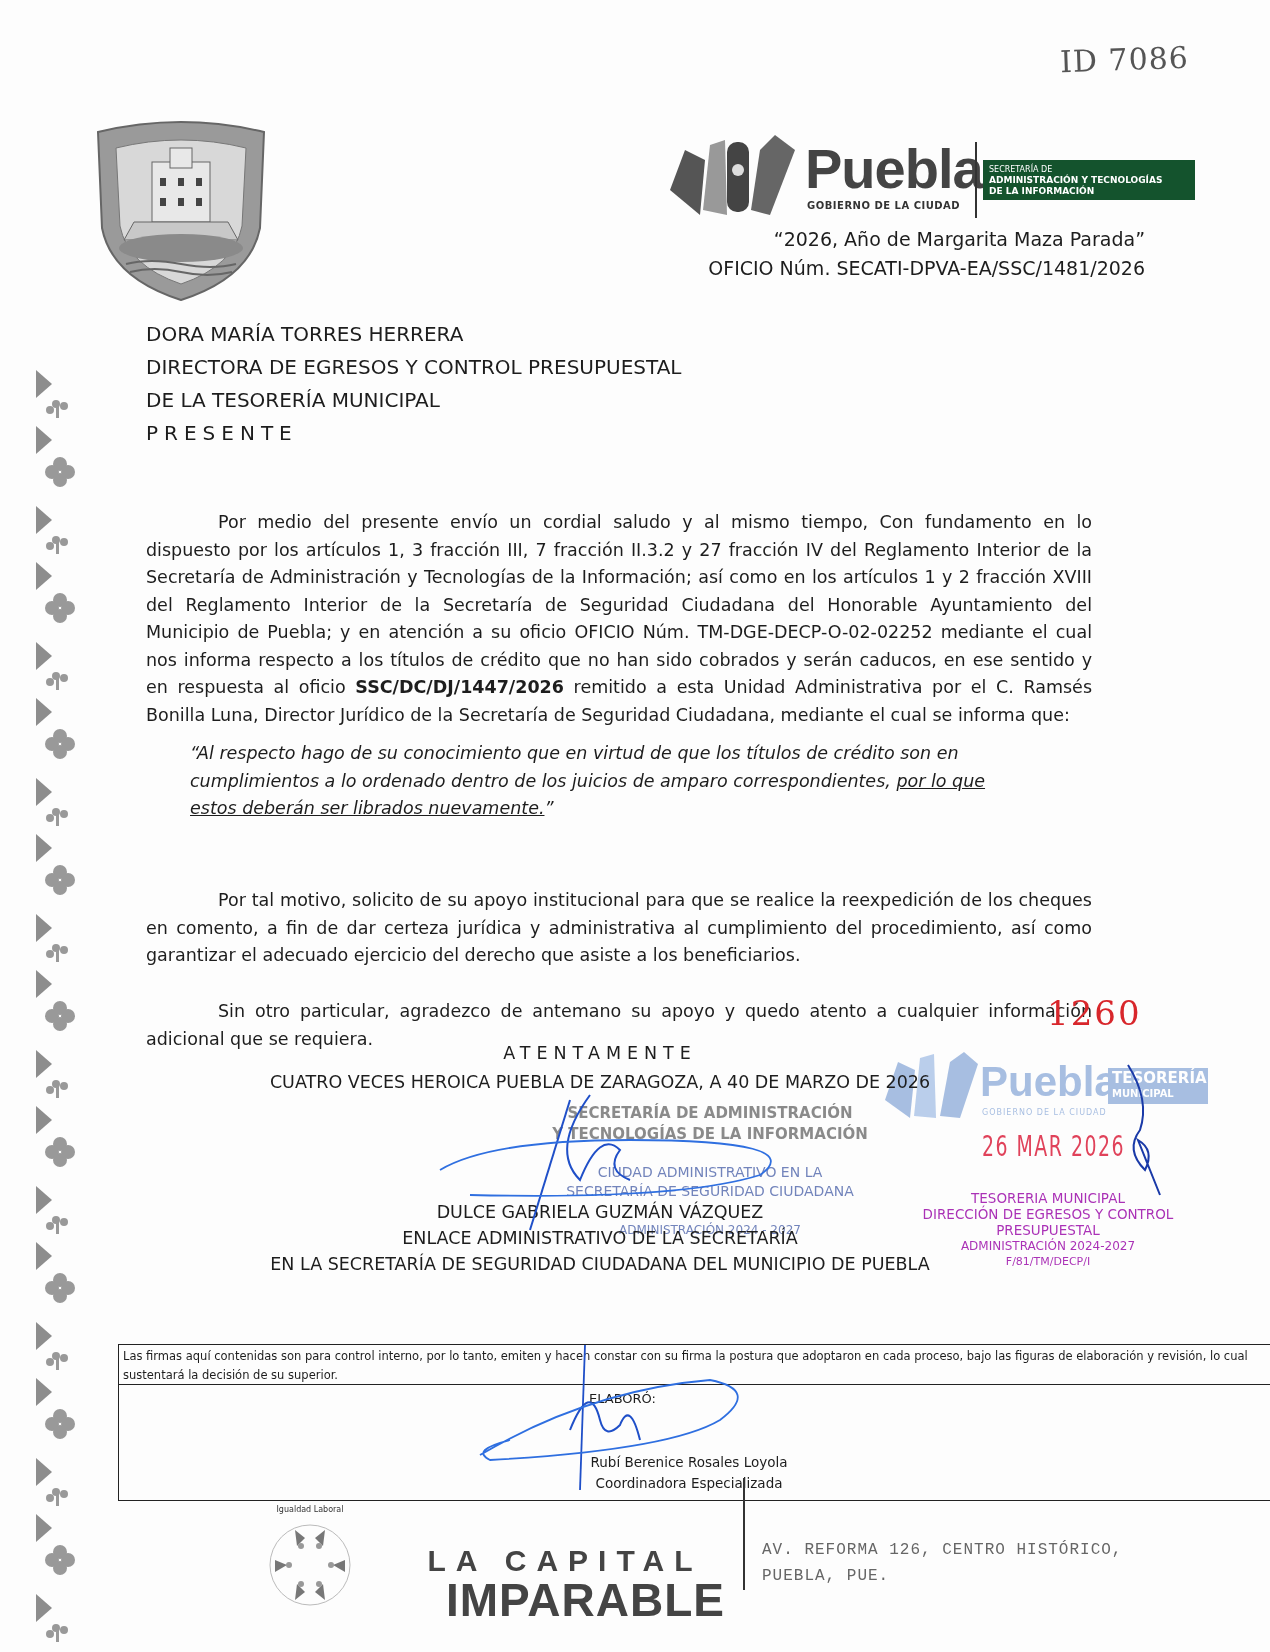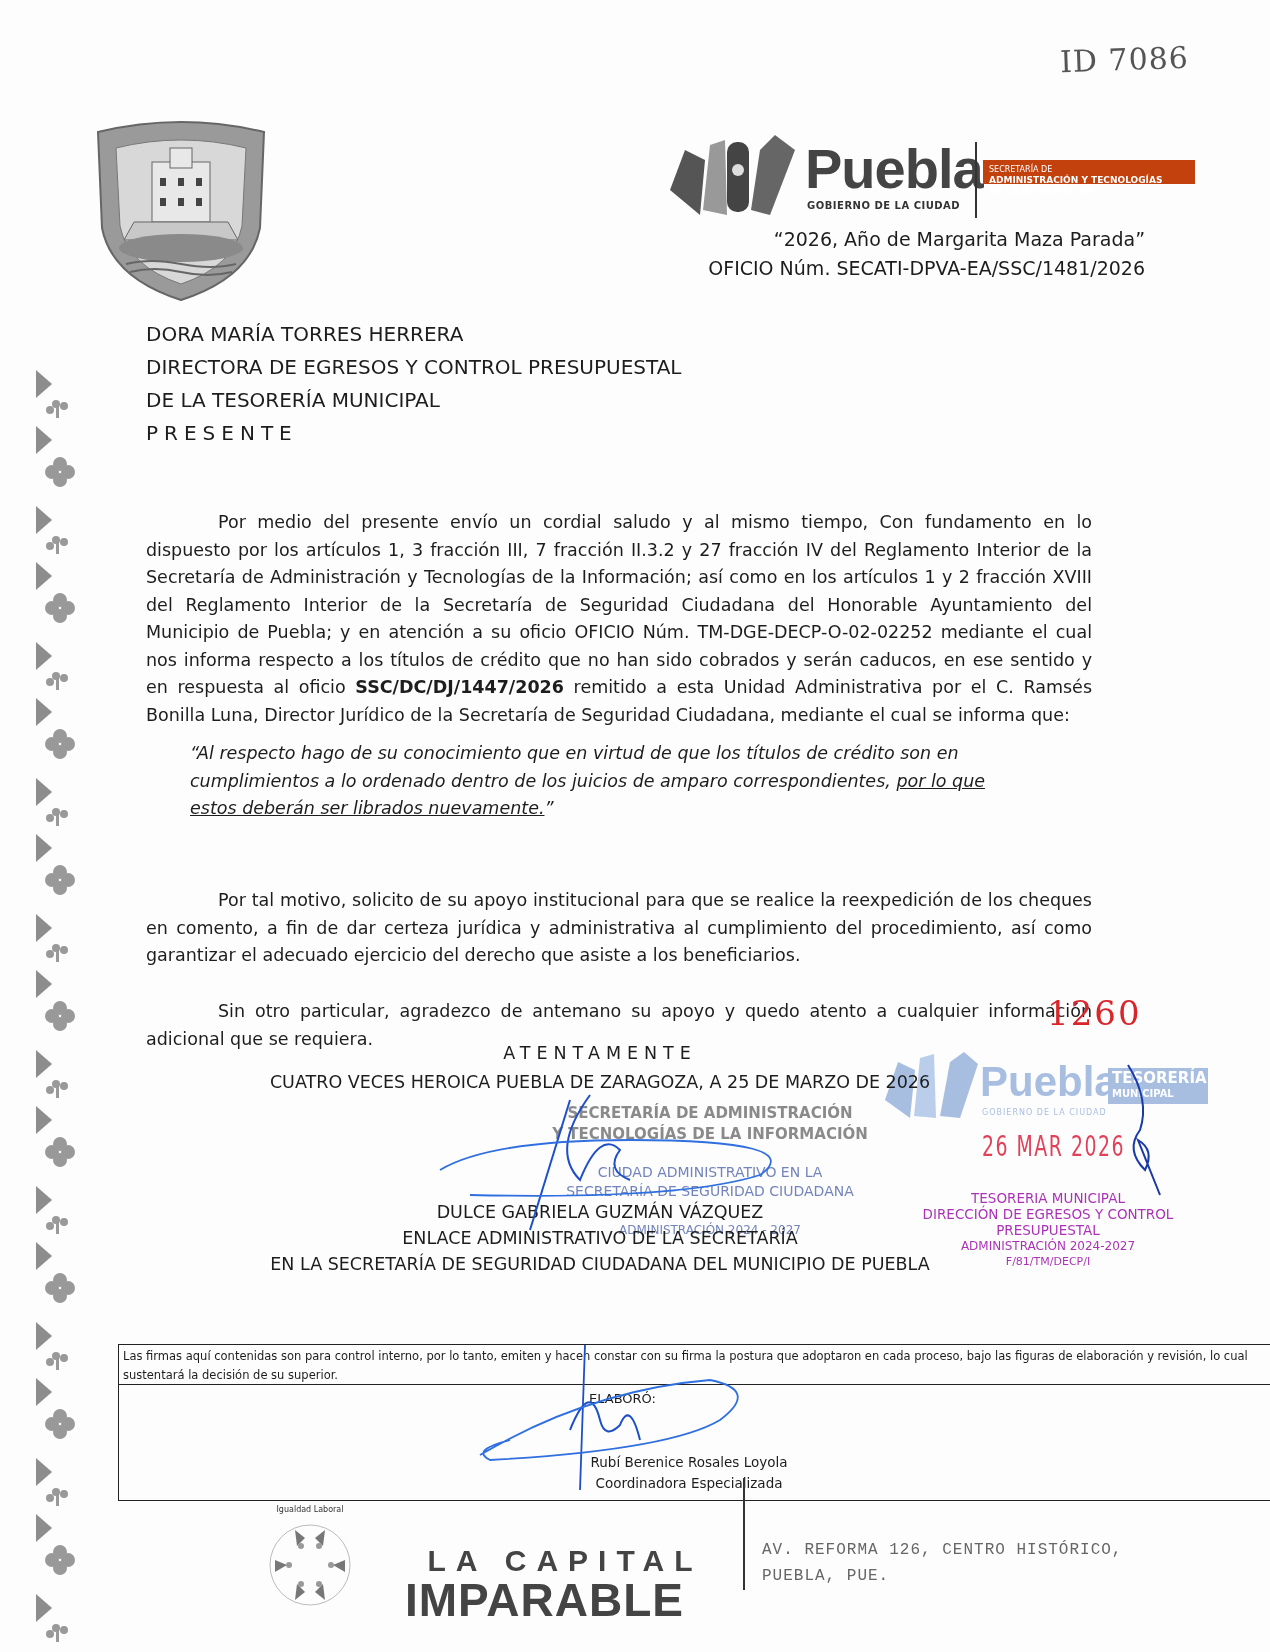--- a/index.html
+++ b/index.html
@@ -3,21 +3,21 @@
 <meta charset="utf-8">
 <style>
   * { box-sizing: border-box; margin: 0; padding: 0; }
   body { width: 1270px; height: 1652px; background: #fdfdfd; position: relative; overflow: hidden; font-family: "DejaVu Sans", sans-serif; color: #1d1d1d; }
   .abs { position: absolute; }
   .handwritten { font-family: "DejaVu Serif", serif; color: #555; font-size: 30px; letter-spacing: 1px; transform: rotate(-2deg); }
   .crest { left: 90px; top: 118px; width: 182px; height: 184px; }
   .logo { left: 665px; top: 130px; width: 530px; height: 90px; }
   .logo .puebla-word { position: absolute; left: 140px; top: 6px; font-family: "Liberation Sans", sans-serif; font-weight: bold; font-size: 56px; color: #444; letter-spacing: -1px; }
   .logo .gob { position: absolute; left: 142px; top: 70px; font-size: 10px; font-weight: bold; color: #333; letter-spacing: 0.5px; }
-  .logo .sec-box { position: absolute; left: 318px; top: 30px; width: 212px; height: 24px; background: #c2410c; color: #fff; font-size: 9px; font-weight: bold; padding: 4px 6px; line-height: 11px; }
+  .logo .sec-box { position: absolute; left: 318px; top: 30px; width: 212px; height: 40px; background: #14532d; color: #fff; font-size: 9px; font-weight: bold; padding: 4px 6px; line-height: 11px; }
   .logo .sec-box .small { font-size: 8px; font-weight: normal; }
   .logo .divider { position: absolute; left: 310px; top: 12px; width: 2px; height: 76px; background: #333; }
   .year-motto { right: 125px; top: 228px; font-size: 19px; text-align: right; }
   .oficio-num { right: 125px; top: 257px; font-size: 19px; text-align: right; }
   .recipient { left: 146px; top: 318px; font-size: 20px; line-height: 33px; }
   .recipient .presente { letter-spacing: 6px; }
   .body-text { left: 146px; width: 946px; font-size: 17.5px; line-height: 27.5px; text-align: justify; margin-top: 36px; }
   .p1 { top: 473px; }
   .indent { display: inline-block; width: 72px; }
   .ref-bold { font-weight: bold; }
@@ -40,21 +40,21 @@
   .tes-stamp-text { left: 898px; top: 1190px; width: 300px; text-align: center; color: #a21caf; font-size: 13.5px; line-height: 16px; opacity: 0.9; }
   .tes-stamp-text .small { font-size: 12px; }
   .control-table { left: 118px; top: 1344px; width: 1186px; height: 157px; border: 1.5px solid #222; }
   .control-table .note { font-size: 11.5px; line-height: 19px; padding: 2px 4px; height: 40px; border-bottom: 1.5px solid #222; }
   .control-table .elaboro { position: absolute; left: 470px; top: 46px; font-size: 13px; }
   .control-table .name { position: absolute; left: 400px; top: 107px; width: 340px; text-align: center; font-size: 13.5px; line-height: 21px; }
   .footer-divider { left: 743px; top: 1478px; width: 2px; height: 112px; background: #333; }
   .nmx-seal { left: 245px; top: 1500px; width: 130px; height: 130px; }
   .capital { left: 405px; top: 1500px; width: 320px; margin-top: 44px; }
   .capital .la { font-family: "Liberation Sans", sans-serif; font-weight: bold; font-size: 30px; letter-spacing: 10px; color: #444; text-align: center; }
-  .capital .imp { font-family: "Liberation Sans", sans-serif; font-weight: bold; font-size: 46px; color: #444; text-align: left; letter-spacing: 1px; line-height: 44px; }
+  .capital .imp { font-family: "Liberation Sans", sans-serif; font-weight: bold; font-size: 46px; color: #444; text-align: right; letter-spacing: 1px; line-height: 44px; }
   .address { left: 762px; top: 1537px; font-family: "Liberation Mono", monospace; font-size: 16px; line-height: 26px; color: #666; letter-spacing: 1px; }
   .border-deco { left: 30px; top: 370px; width: 56px; height: 1280px; }
   .sig { pointer-events: none; }
 </style>
 </head>
 <body>
 
 <div class="abs handwritten" style="left:1060px; top:42px;">ID 7086</div>
 
 <svg class="abs crest" viewBox="0 0 182 184">
@@ -188,21 +188,21 @@
   </svg>
   <span class="word">Puebla</span>
   <div class="box">
     <div>TESORERÍA</div>
     <div style="font-size:10px;">MUNICIPAL</div>
   </div>
   <span class="gob">GOBIERNO DE LA CIUDAD</span>
 </div>
 
 <div class="abs sign-block atentamente">ATENTAMENTE</div>
-<div class="abs sign-block place-date">CUATRO VECES HEROICA PUEBLA DE ZARAGOZA, A 25 DE MARZO DE 2026</div>
+<div class="abs sign-block place-date">CUATRO VECES HEROICA PUEBLA DE ZARAGOZA, A 40 DE MARZO DE 2026</div>
 
 <div class="abs stamp-sec">
   <div>SECRETARÍA DE ADMINISTRACIÓN</div>
   <div>Y TECNOLOGÍAS DE LA INFORMACIÓN</div>
 </div>
 <div class="abs stamp-enlace">
   <div>CIUDAD ADMINISTRATIVO EN LA</div>
   <div>SECRETARÍA DE SEGURIDAD CIUDADANA</div>
   <div style="margin-top:20px;font-size:12px;">ADMINISTRACIÓN 2024 - 2027</div>
 </div>

